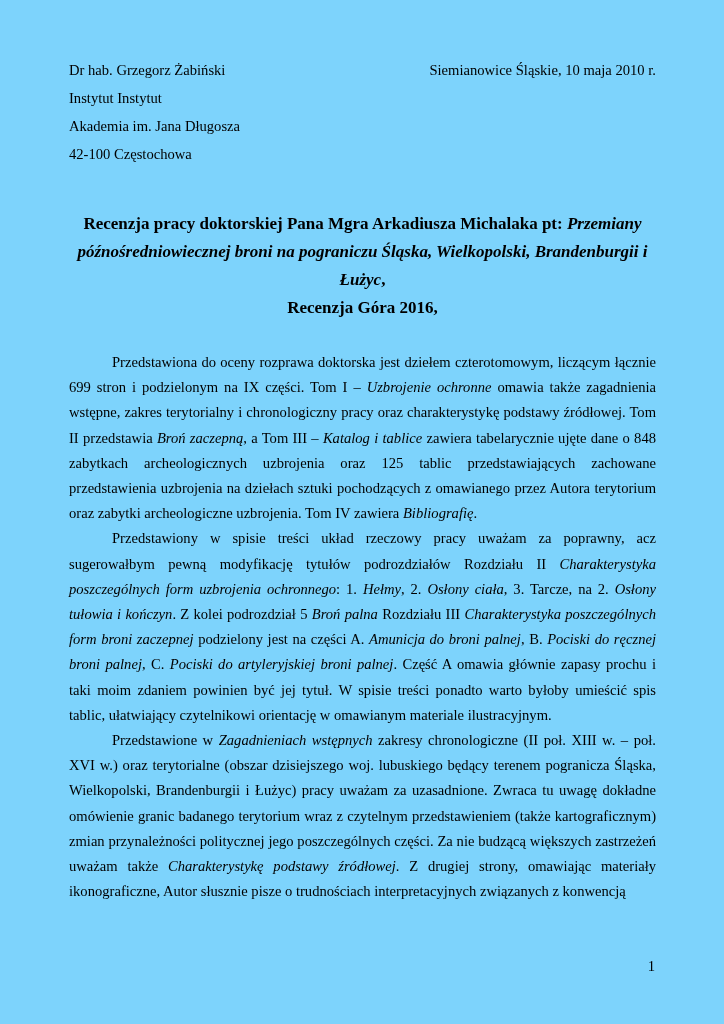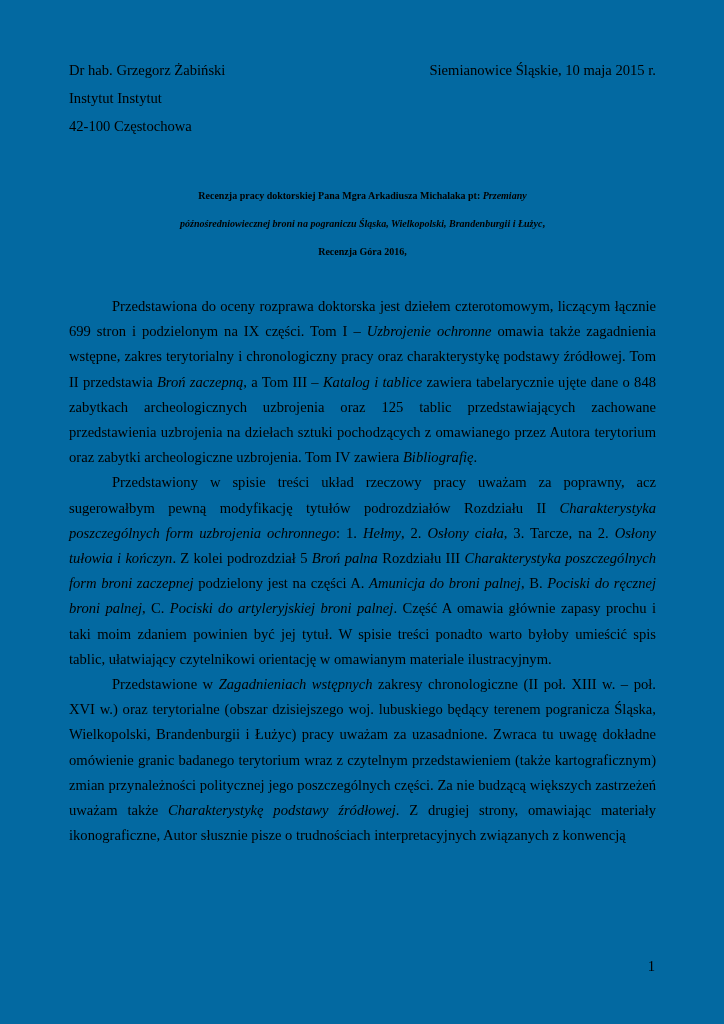--- a/index.html
+++ b/index.html
@@ -8,40 +8,40 @@
     width: 724px;
     height: 1024px;
     font-family: "Liberation Serif", "DejaVu Serif", serif;
     color: #000000;
     -webkit-font-smoothing: antialiased;
   }
   .page {
     position: relative;
     width: 724px;
     height: 1024px;
-    background: #0369a1;
+    background: #7dd3fc;
     padding: 56px 68px 0 69px;
     overflow: hidden;
   }
   .letterhead {
     display: flex;
     justify-content: space-between;
     align-items: flex-start;
     font-size: 14.6px;
   }
   .author-block div,
   .date-place {
     line-height: 28px;
     white-space: nowrap;
   }
   .title-block {
     margin-top: 42px;
     text-align: center;
     font-weight: bold;
-    font-size: 10px;
+    font-size: 17px;
   }
   .title-line {
     line-height: 28px;
   }
   .body-block {
     margin-top: 28px;
     font-size: 14.6px;
   }
   .body-para {
     text-align: justify;
@@ -59,23 +59,24 @@
 </style>
 </head>
 <body>
 
 <div class="page">
 
   <header class="letterhead">
     <div class="author-block">
       <div>Dr hab. Grzegorz Żabiński</div>
       <div>Instytut Instytut</div>
+      <div>Akademia im. Jana Długosza</div>
       <div>42-100 Częstochowa</div>
     </div>
-    <div class="date-place">Siemianowice Śląskie, 10 maja 2015 r.</div>
+    <div class="date-place">Siemianowice Śląskie, 10 maja 2010 r.</div>
   </header>
 
   <section class="title-block">
     <div class="title-line"><span>Recenzja pracy doktorskiej Pana Mgra Arkadiusza Michalaka pt: </span><span class="i">Przemiany</span></div>
     <div class="title-line"><span class="i">późnośredniowiecznej broni na pograniczu Śląska, Wielkopolski, Brandenburgii i Łużyc</span><span>,</span></div>
     <div class="title-line"><span>Recenzja Góra 2016,</span></div>
   </section>
 
   <section class="body-block">
     <p class="body-para"><span>Przedstawiona do oceny rozprawa doktorska jest dziełem czterotomowym, liczącym łącznie 699 stron i podzielonym na IX części. Tom I – </span><span class="i">Uzbrojenie ochronne</span><span> omawia także zagadnienia wstępne, zakres terytorialny i chronologiczny pracy oraz charakterystykę podstawy źródłowej. Tom II przedstawia </span><span class="i">Broń zaczepną</span><span>, a Tom III – </span><span class="i">Katalog i tablice</span><span> zawiera tabelarycznie ujęte dane o 848 zabytkach archeologicznych uzbrojenia oraz 125 tablic przedstawiających zachowane przedstawienia uzbrojenia na dziełach sztuki pochodzących z omawianego przez Autora terytorium oraz zabytki archeologiczne uzbrojenia. Tom IV zawiera </span><span class="i">Bibliografię</span><span>.</span></p>

